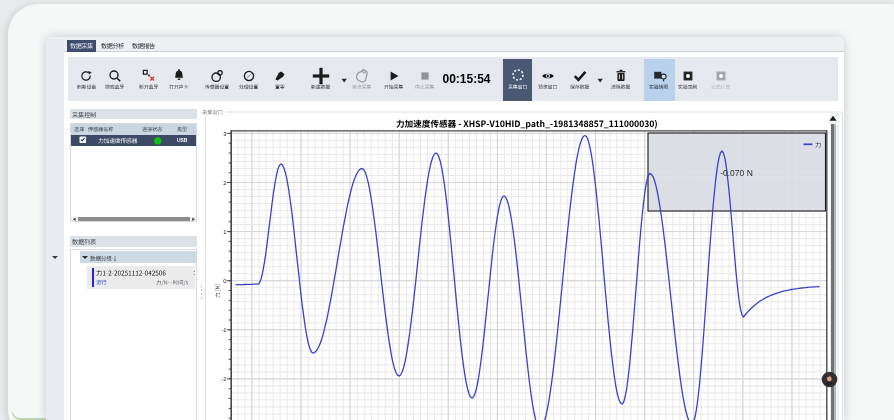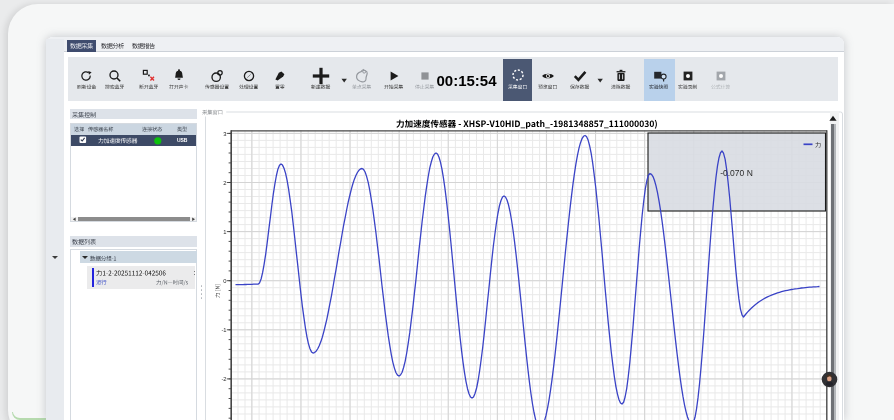--- a/index.html
+++ b/index.html
@@ -96,21 +96,21 @@
   </svg>
 <svg style="position:absolute;left:383.9px;top:82.8px;overflow:visible" width="21.2" height="7.4">
     <path transform="translate(0,5.68)" d="M3.2 -3.4V-2H1.8V-2.3V-3.4ZM0.3 -2V-1.7H1.4C1.3 -1 1.1 -0.4 0.3 0.1C0.4 0.2 0.5 0.3 0.6 0.4C1.5 -0.2 1.7 -0.9 1.8 -1.7H3.2V0.4H3.6V-1.7H4.7V-2H3.6V-3.4H4.5V-3.8H0.4V-3.4H1.4V-2.3L1.4 -2Z M7.1 -1.6V0.4H7.4V0.2H8.9V0.4H9.2V-1.6ZM7.4 -0.2V-1.3H8.9V-0.2ZM6.9 -2C7 -2.1 7.3 -2.1 9.1 -2.2C9.1 -2.1 9.2 -2 9.2 -1.9L9.5 -2C9.4 -2.4 9.1 -3 8.7 -3.4L8.4 -3.3C8.6 -3 8.8 -2.8 8.9 -2.5L7.3 -2.4C7.7 -2.9 8 -3.4 8.3 -4L7.9 -4.1C7.6 -3.5 7.2 -2.8 7.1 -2.7C7 -2.5 6.9 -2.4 6.8 -2.4C6.8 -2.3 6.9 -2.1 6.9 -2ZM5.8 -2.8H6.3C6.3 -2.1 6.2 -1.6 6 -1.2C5.8 -1.3 5.7 -1.4 5.5 -1.6C5.6 -1.9 5.7 -2.3 5.8 -2.8ZM5.1 -1.4C5.4 -1.3 5.6 -1.1 5.9 -0.9C5.6 -0.4 5.3 -0.1 5 0.1C5.1 0.2 5.2 0.3 5.2 0.4C5.6 0.2 5.9 -0.2 6.1 -0.6C6.3 -0.4 6.5 -0.3 6.6 -0.1L6.8 -0.4C6.7 -0.6 6.5 -0.8 6.3 -0.9C6.5 -1.5 6.6 -2.2 6.7 -3.1L6.5 -3.1L6.4 -3.1H5.9C5.9 -3.4 6 -3.8 6 -4.1L5.7 -4.1C5.6 -3.8 5.6 -3.5 5.5 -3.1H5V-2.8H5.5C5.4 -2.3 5.2 -1.8 5.1 -1.4Z M13.5 -3.4C13.4 -3 13 -2.5 12.8 -2.2L13.1 -2C13.4 -2.3 13.7 -2.8 13.9 -3.2ZM10.3 -3C10.5 -2.8 10.7 -2.4 10.8 -2.1L11.1 -2.3C11 -2.5 10.8 -2.9 10.6 -3.2ZM11.6 -3.2C11.8 -2.9 11.9 -2.6 11.9 -2.3L12.3 -2.4C12.3 -2.7 12.1 -3.1 12 -3.3ZM13.7 -4.1C12.8 -3.9 11.3 -3.8 10 -3.7C10.1 -3.6 10.1 -3.5 10.1 -3.4C11.4 -3.4 12.9 -3.5 14 -3.7ZM9.9 -1.8V-1.5H11.6C11.1 -0.9 10.4 -0.4 9.8 -0.1C9.9 -0 10 0.1 10 0.2C10.7 -0.1 11.4 -0.7 11.8 -1.3V0.4H12.2V-1.3C12.7 -0.7 13.4 -0.1 14.1 0.2C14.1 0.1 14.2 -0 14.3 -0.1C13.7 -0.4 13 -0.9 12.5 -1.5H14.2V-1.8H12.2V-2.3H11.8V-1.8Z M16.7 -1.4V-1.1H14.7V-0.8H16.3C15.9 -0.4 15.1 -0.1 14.5 0C14.6 0.1 14.7 0.2 14.8 0.3C15.4 0.1 16.1 -0.2 16.7 -0.7V0.4H17V-0.7C17.5 -0.3 18.3 0.1 18.9 0.3C19 0.2 19.1 0.1 19.1 -0C18.5 -0.2 17.8 -0.5 17.4 -0.8H19V-1.1H17V-1.4ZM16.8 -2.7V-2.4H15.6V-2.7ZM16.7 -4C16.8 -3.9 16.9 -3.7 16.9 -3.6H15.8C15.9 -3.7 16 -3.9 16.1 -4.1L15.7 -4.1C15.5 -3.7 15.1 -3.1 14.5 -2.7C14.6 -2.7 14.8 -2.6 14.8 -2.5C15 -2.6 15.1 -2.8 15.2 -2.9V-1.3H15.6V-1.5H18.9V-1.8H17.2V-2.1H18.6V-2.4H17.2V-2.7H18.5V-3H17.2V-3.3H18.7V-3.6H17.3C17.2 -3.8 17.1 -4 17 -4.1ZM16.8 -3H15.6V-3.3H16.8ZM16.8 -2.1V-1.8H15.6V-2.1Z" fill="#3b3b3b"></path>
   </svg>
 <svg style="position:absolute;left:415.5px;top:66.5px" width="18" height="18" viewBox="-9.0 -9.0 18 18">
     <rect x="-3.6" y="-3.6" width="7.2" height="7.2" fill="#8f9296"></rect>
   </svg>
 <svg style="position:absolute;left:414.9px;top:82.8px;overflow:visible" width="21.2" height="7.4">
     <path transform="translate(0,5.68)" d="M2.3 -2.8H3.9V-2.4H2.3ZM2 -3.1V-2.2H4.2V-3.1ZM1.5 -1.8V-1H1.8V-1.5H4.3V-1H4.7V-1.8ZM2.8 -4C2.8 -3.9 2.9 -3.8 3 -3.7H1.6V-3.4H4.7V-3.7H3.4C3.3 -3.8 3.2 -4 3.1 -4.1ZM2 -1.2V-0.9H2.9V-0C2.9 0 2.9 0.1 2.8 0.1C2.7 0.1 2.5 0.1 2.2 0.1C2.2 0.1 2.3 0.3 2.3 0.4C2.7 0.4 2.9 0.4 3.1 0.3C3.2 0.3 3.3 0.2 3.3 -0V-0.9H4.2V-1.2ZM1.3 -4.1C1 -3.4 0.6 -2.6 0.2 -2.2C0.2 -2.1 0.3 -1.9 0.4 -1.8C0.5 -1.9 0.6 -2.1 0.8 -2.3V0.4H1.1V-2.9C1.3 -3.2 1.5 -3.6 1.6 -4Z M5.7 -3V-0.2H5V0.1H9.5V-0.2H7.6V-2.1H9.2V-2.5H7.6V-4.1H7.2V-0.2H6.1V-3Z M13.5 -3.4C13.4 -3 13 -2.5 12.8 -2.2L13.1 -2C13.4 -2.3 13.7 -2.8 13.9 -3.2ZM10.3 -3C10.5 -2.8 10.7 -2.4 10.8 -2.1L11.1 -2.3C11 -2.5 10.8 -2.9 10.6 -3.2ZM11.6 -3.2C11.8 -2.9 11.9 -2.6 11.9 -2.3L12.3 -2.4C12.3 -2.7 12.1 -3.1 12 -3.3ZM13.7 -4.1C12.8 -3.9 11.3 -3.8 10 -3.7C10.1 -3.6 10.1 -3.5 10.1 -3.4C11.4 -3.4 12.9 -3.5 14 -3.7ZM9.9 -1.8V-1.5H11.6C11.1 -0.9 10.4 -0.4 9.8 -0.1C9.9 -0 10 0.1 10 0.2C10.7 -0.1 11.4 -0.7 11.8 -1.3V0.4H12.2V-1.3C12.7 -0.7 13.4 -0.1 14.1 0.2C14.1 0.1 14.2 -0 14.3 -0.1C13.7 -0.4 13 -0.9 12.5 -1.5H14.2V-1.8H12.2V-2.3H11.8V-1.8Z M16.7 -1.4V-1.1H14.7V-0.8H16.3C15.9 -0.4 15.1 -0.1 14.5 0C14.6 0.1 14.7 0.2 14.8 0.3C15.4 0.1 16.1 -0.2 16.7 -0.7V0.4H17V-0.7C17.5 -0.3 18.3 0.1 18.9 0.3C19 0.2 19.1 0.1 19.1 -0C18.5 -0.2 17.8 -0.5 17.4 -0.8H19V-1.1H17V-1.4ZM16.8 -2.7V-2.4H15.6V-2.7ZM16.7 -4C16.8 -3.9 16.9 -3.7 16.9 -3.6H15.8C15.9 -3.7 16 -3.9 16.1 -4.1L15.7 -4.1C15.5 -3.7 15.1 -3.1 14.5 -2.7C14.6 -2.7 14.8 -2.6 14.8 -2.5C15 -2.6 15.1 -2.8 15.2 -2.9V-1.3H15.6V-1.5H18.9V-1.8H17.2V-2.1H18.6V-2.4H17.2V-2.7H18.5V-3H17.2V-3.3H18.7V-3.6H17.3C17.2 -3.8 17.1 -4 17 -4.1ZM16.8 -3H15.6V-3.3H16.8ZM16.8 -2.1V-1.8H15.6V-2.1Z" fill="#95999f"></path>
   </svg>
-<div style="position:absolute;left:316.5px;width:300px;text-align:center;top:73.2px;font-family:'Liberation Sans',sans-serif;font-size:15px;font-weight:bold;color:#000;letter-spacing:0px;line-height:1;white-space:nowrap">00:15:54</div>
+<div style="position:absolute;left:316.5px;width:300px;text-align:center;top:73.2px;font-family:'Liberation Sans',sans-serif;font-size:12px;font-weight:bold;color:#000;letter-spacing:0px;line-height:1;white-space:nowrap">00:15:54</div>
 <div style="position:absolute;left:503px;top:58.5px;width:29px;height:42.5px;background:#4b5873"></div>
 <svg style="position:absolute;left:508.5px;top:65.5px" width="18" height="18" viewBox="-9.0 -9.0 18 18">
     <circle cx="0" cy="0" r="5" fill="none" stroke="#fff" stroke-width="1.4" stroke-dasharray="2.1 1.7"></circle>
   </svg>
 <svg style="position:absolute;left:507.9px;top:82.8px;overflow:visible" width="21.2" height="7.4">
     <path transform="translate(0,5.68)" d="M3.9 -3.4C3.8 -3 3.4 -2.5 3.2 -2.2L3.5 -2C3.8 -2.3 4.1 -2.8 4.3 -3.2ZM0.7 -3C0.9 -2.8 1.1 -2.4 1.2 -2.1L1.5 -2.3C1.4 -2.5 1.2 -2.9 1 -3.2ZM2 -3.2C2.2 -2.9 2.3 -2.6 2.3 -2.3L2.7 -2.4C2.7 -2.7 2.5 -3.1 2.4 -3.3ZM4.1 -4.1C3.2 -3.9 1.7 -3.8 0.4 -3.7C0.5 -3.6 0.5 -3.5 0.5 -3.4C1.8 -3.4 3.3 -3.5 4.4 -3.7ZM0.3 -1.8V-1.5H2C1.5 -0.9 0.8 -0.4 0.2 -0.1C0.3 -0 0.4 0.1 0.4 0.2C1.1 -0.1 1.8 -0.7 2.2 -1.3V0.4H2.6V-1.3C3.1 -0.7 3.8 -0.1 4.5 0.2C4.5 0.1 4.6 -0 4.7 -0.1C4.1 -0.4 3.4 -0.9 2.9 -1.5H4.6V-1.8H2.6V-2.3H2.2V-1.8Z M7.1 -1.4V-1.1H5.1V-0.8H6.7C6.3 -0.4 5.5 -0.1 4.9 0C5 0.1 5.1 0.2 5.2 0.3C5.8 0.1 6.5 -0.2 7.1 -0.7V0.4H7.4V-0.7C7.9 -0.3 8.7 0.1 9.3 0.3C9.4 0.2 9.5 0.1 9.5 -0C8.9 -0.2 8.2 -0.5 7.8 -0.8H9.4V-1.1H7.4V-1.4ZM7.2 -2.7V-2.4H6V-2.7ZM7.1 -4C7.2 -3.9 7.3 -3.7 7.3 -3.6H6.2C6.3 -3.7 6.4 -3.9 6.5 -4.1L6.1 -4.1C5.9 -3.7 5.5 -3.1 4.9 -2.7C5 -2.7 5.2 -2.6 5.2 -2.5C5.4 -2.6 5.5 -2.8 5.6 -2.9V-1.3H6V-1.5H9.3V-1.8H7.6V-2.1H9V-2.4H7.6V-2.7H8.9V-3H7.6V-3.3H9.1V-3.6H7.7C7.6 -3.8 7.5 -4 7.4 -4.1ZM7.2 -3H6V-3.3H7.2ZM7.2 -2.1V-1.8H6V-2.1Z M11.4 -3.3C11 -3 10.5 -2.7 10 -2.6L10.2 -2.3C10.7 -2.5 11.3 -2.8 11.7 -3.1ZM12.4 -3.1C12.9 -2.9 13.6 -2.5 13.9 -2.3L14.1 -2.5C13.8 -2.8 13.1 -3.1 12.6 -3.3ZM11.7 -2.8C11.6 -2.7 11.5 -2.5 11.4 -2.3H10.4V0.4H10.8V0.2H13.4V0.4H13.8V-2.3H11.8C11.9 -2.4 12 -2.6 12.1 -2.7ZM10.8 -0.1V-2H13.4V-0.1ZM11.4 -1.1C11.6 -1 11.8 -0.9 12 -0.8C11.7 -0.6 11.3 -0.5 11 -0.4C11 -0.3 11.1 -0.2 11.1 -0.2C11.5 -0.3 11.9 -0.4 12.3 -0.7C12.5 -0.5 12.8 -0.4 12.9 -0.2L13.1 -0.5C13 -0.6 12.7 -0.7 12.5 -0.8C12.7 -1 12.9 -1.3 13.1 -1.6L12.9 -1.7L12.8 -1.6H11.7C11.7 -1.7 11.8 -1.8 11.8 -1.9L11.5 -1.9C11.4 -1.7 11.2 -1.4 10.9 -1.2C11 -1.2 11.1 -1.1 11.2 -1C11.3 -1.1 11.4 -1.3 11.5 -1.4H12.7C12.5 -1.2 12.4 -1.1 12.2 -1C12 -1.1 11.8 -1.2 11.6 -1.3ZM11.7 -4C11.7 -3.9 11.8 -3.8 11.9 -3.7H10V-2.9H10.3V-3.4H13.7V-2.9H14.1V-3.7H12.3C12.2 -3.8 12.1 -4 12.1 -4.1Z M15 -3.6V0.3H15.4V-0.1H18.3V0.2H18.7V-3.6ZM15.4 -0.5V-3.2H18.3V-0.5Z" fill="#ffffff"></path>
   </svg>
 <svg style="position:absolute;left:538.5px;top:66.5px" width="18" height="18" viewBox="-9.0 -9.0 18 18">
     <path d="M -5.9 0 C -3.7 -3.1 3.7 -3.1 5.9 0 C 3.7 3.1 -3.7 3.1 -5.9 0 Z" fill="#1b1b1b"></path>
     <circle cx="0" cy="0" r="2.1" fill="#fff"></circle>

